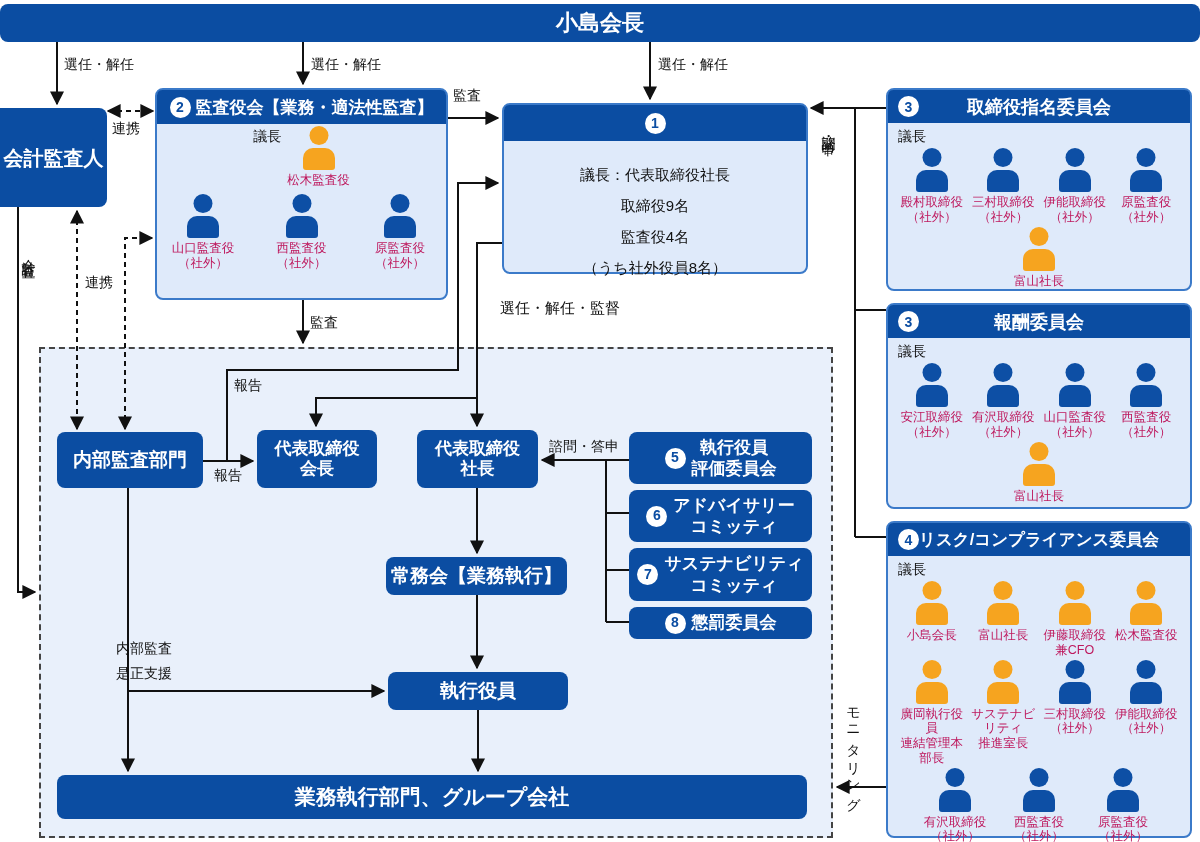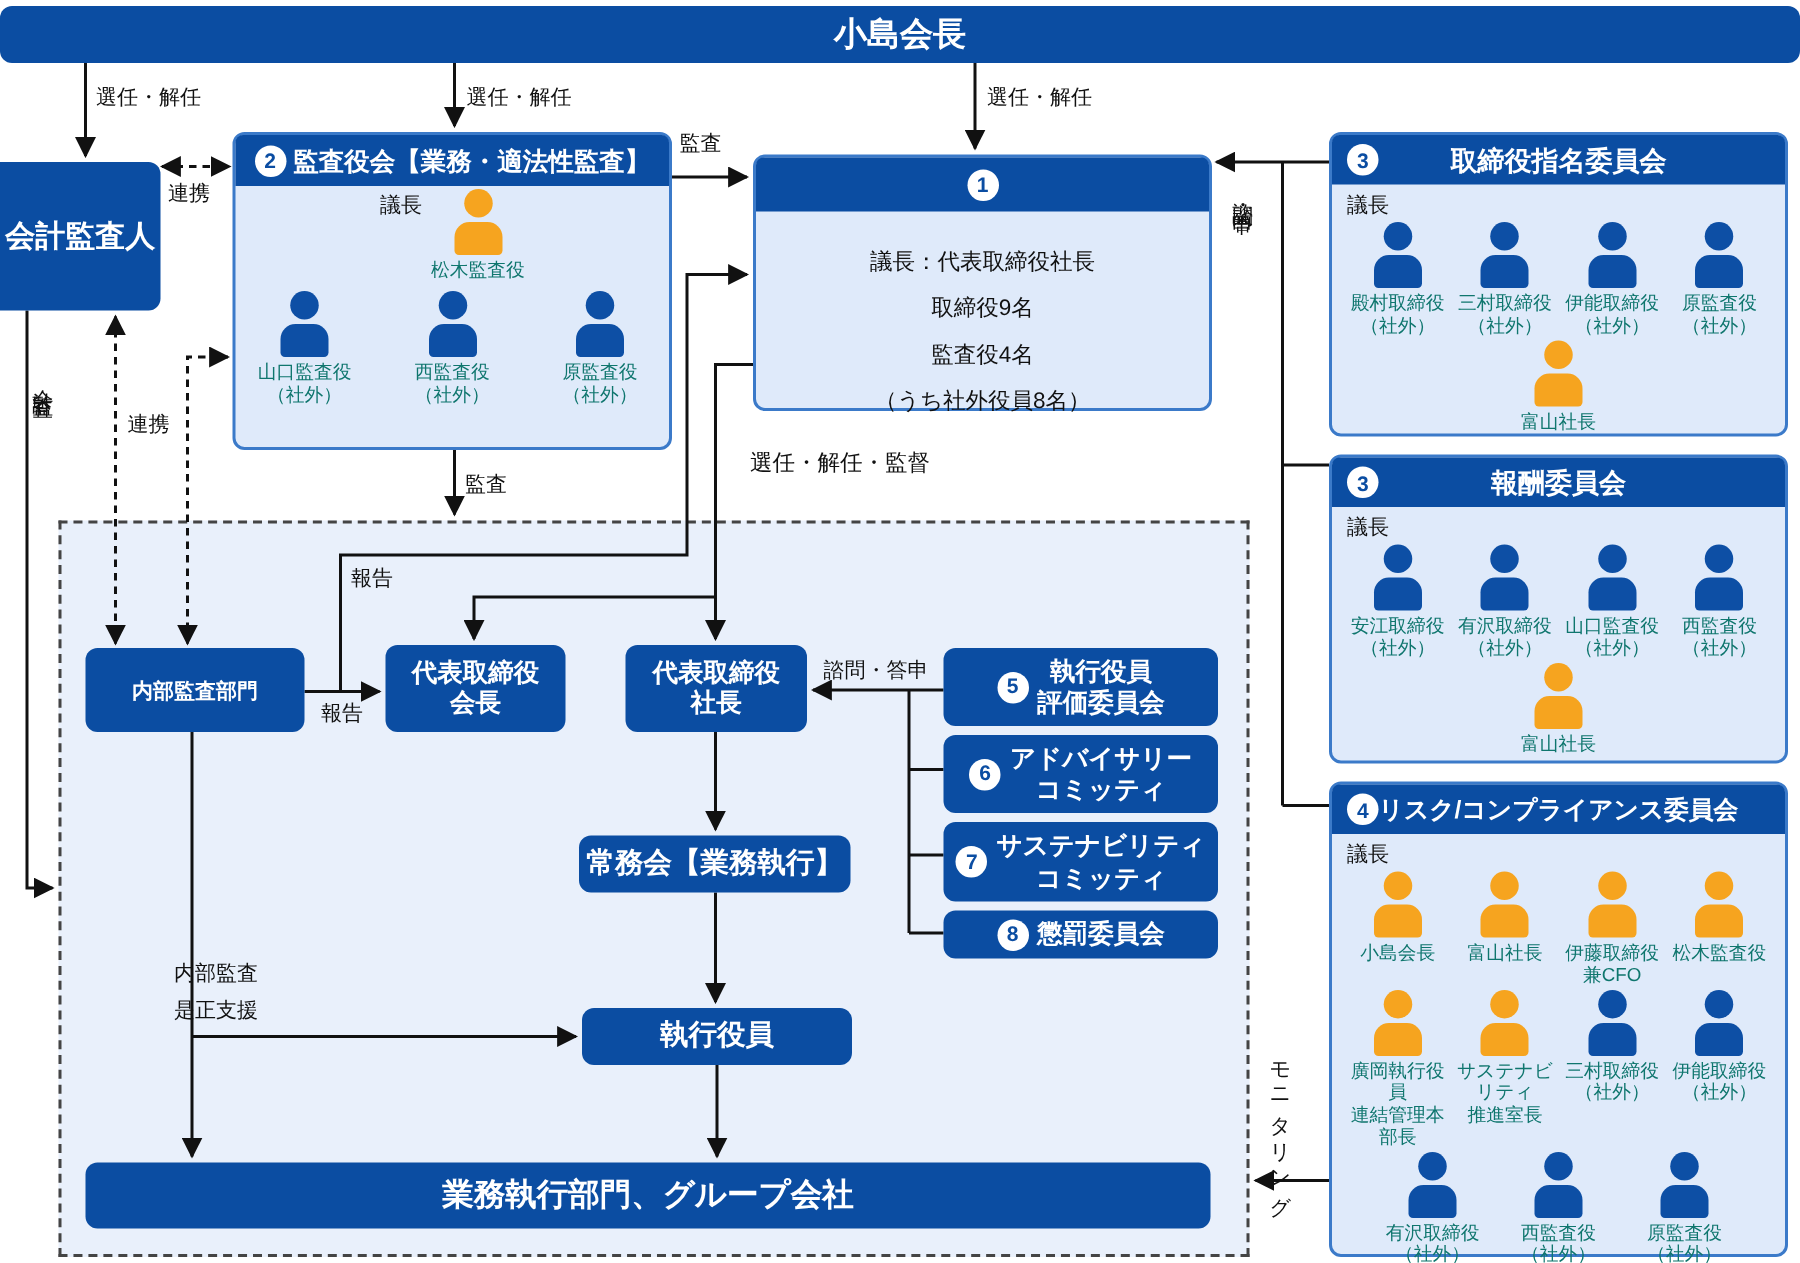--- a/index.html
+++ b/index.html
@@ -13,21 +13,21 @@
   #topbar{left:0;top:4px;width:1200px;height:38px;background:#0b4da2;border-radius:8px;
     color:#fff;font-size:22px;font-weight:bold;display:flex;align-items:center;justify-content:center;z-index:3;}
   
   #wires{left:0;top:0;z-index:1;}
   
   #dashed-region{left:39px;top:347px;width:794px;height:491px;background:#e9f0fb;border:2px dashed #444;z-index:0;box-sizing:border-box;}
   
   .dbox{background:#0b4da2;color:#fff;font-weight:bold;border-radius:8px;z-index:3;
     display:flex;align-items:center;justify-content:center;text-align:center;white-space:pre-line;line-height:1.2;}
   #auditor-box{left:0;top:108px;width:107px;height:99px;font-size:20px;border-radius:0 8px 8px 0;}
-  #internal-audit-box{left:57px;top:432px;width:146px;height:56px;font-size:14px;}
+  #internal-audit-box{left:57px;top:432px;width:146px;height:56px;font-size:19px;}
   #chairman-box{left:257px;top:430px;width:120px;height:58px;font-size:17px;}
   #president-box{left:417px;top:430px;width:121px;height:58px;font-size:17px;}
   #jomukai-box{left:386px;top:557px;width:181px;height:38px;font-size:19px;}
   #exec-box{left:388px;top:672px;width:180px;height:38px;font-size:19px;}
   #biz-bar{left:57px;top:775px;width:750px;height:44px;font-size:21px;}
   
   .sm-com{left:629px;width:183px;background:#0b4da2;color:#fff;font-weight:bold;border-radius:8px;z-index:3;
     display:flex;align-items:center;justify-content:center;font-size:17px;line-height:1.25;text-align:center;white-space:pre-line;}
   #com5{top:432px;height:52px;}
   #com6{top:490px;height:52px;}
@@ -57,21 +57,21 @@
   
   .person{display:block;width:36px;height:44px;position:relative;flex:none;}
   .person::before{content:'';position:absolute;top:0;left:50%;transform:translateX(-50%);
     width:19px;height:19px;border-radius:50%;background:#0d4fa5;}
   .person::after{content:'';position:absolute;bottom:0;left:50%;transform:translateX(-50%);
     width:32px;height:22px;border-radius:10px 10px 3px 3px;background:#0d4fa5;}
   .person.orange::before,.person.orange::after{background:#f6a41f;}
   .p-row{display:flex;justify-content:space-between;padding:0 8px;margin-top:2px;}
   .p-row.center{justify-content:center;gap:8px;}
   .p-item{width:76px;display:flex;flex-direction:column;align-items:center;}
-  .p-label{font-size:12.5px;line-height:1.18;margin-top:3px;text-align:center;color:#0f766e;}
+  .p-label{font-size:12.5px;line-height:1.18;margin-top:3px;text-align:center;color:#be185d;}
   .chair-col{display:flex;flex-direction:column;align-items:center;}
   .chair-wrap{display:flex;justify-content:center;align-items:flex-start;margin-top:2px;}
   .chair-wrap .gicho{margin:2px 6px 0 0;}
   
   .lbl{font-size:14px;color:#111;z-index:3;white-space:nowrap;}
   .lbl.v{writing-mode:vertical-rl;letter-spacing:2px;}
   #lbl-ad1{left:64px;top:56px;}
   #lbl-ad2{left:311px;top:56px;}
   #lbl-ad3{left:658px;top:56px;}
   #lbl-audit-r{left:453px;top:87px;}

